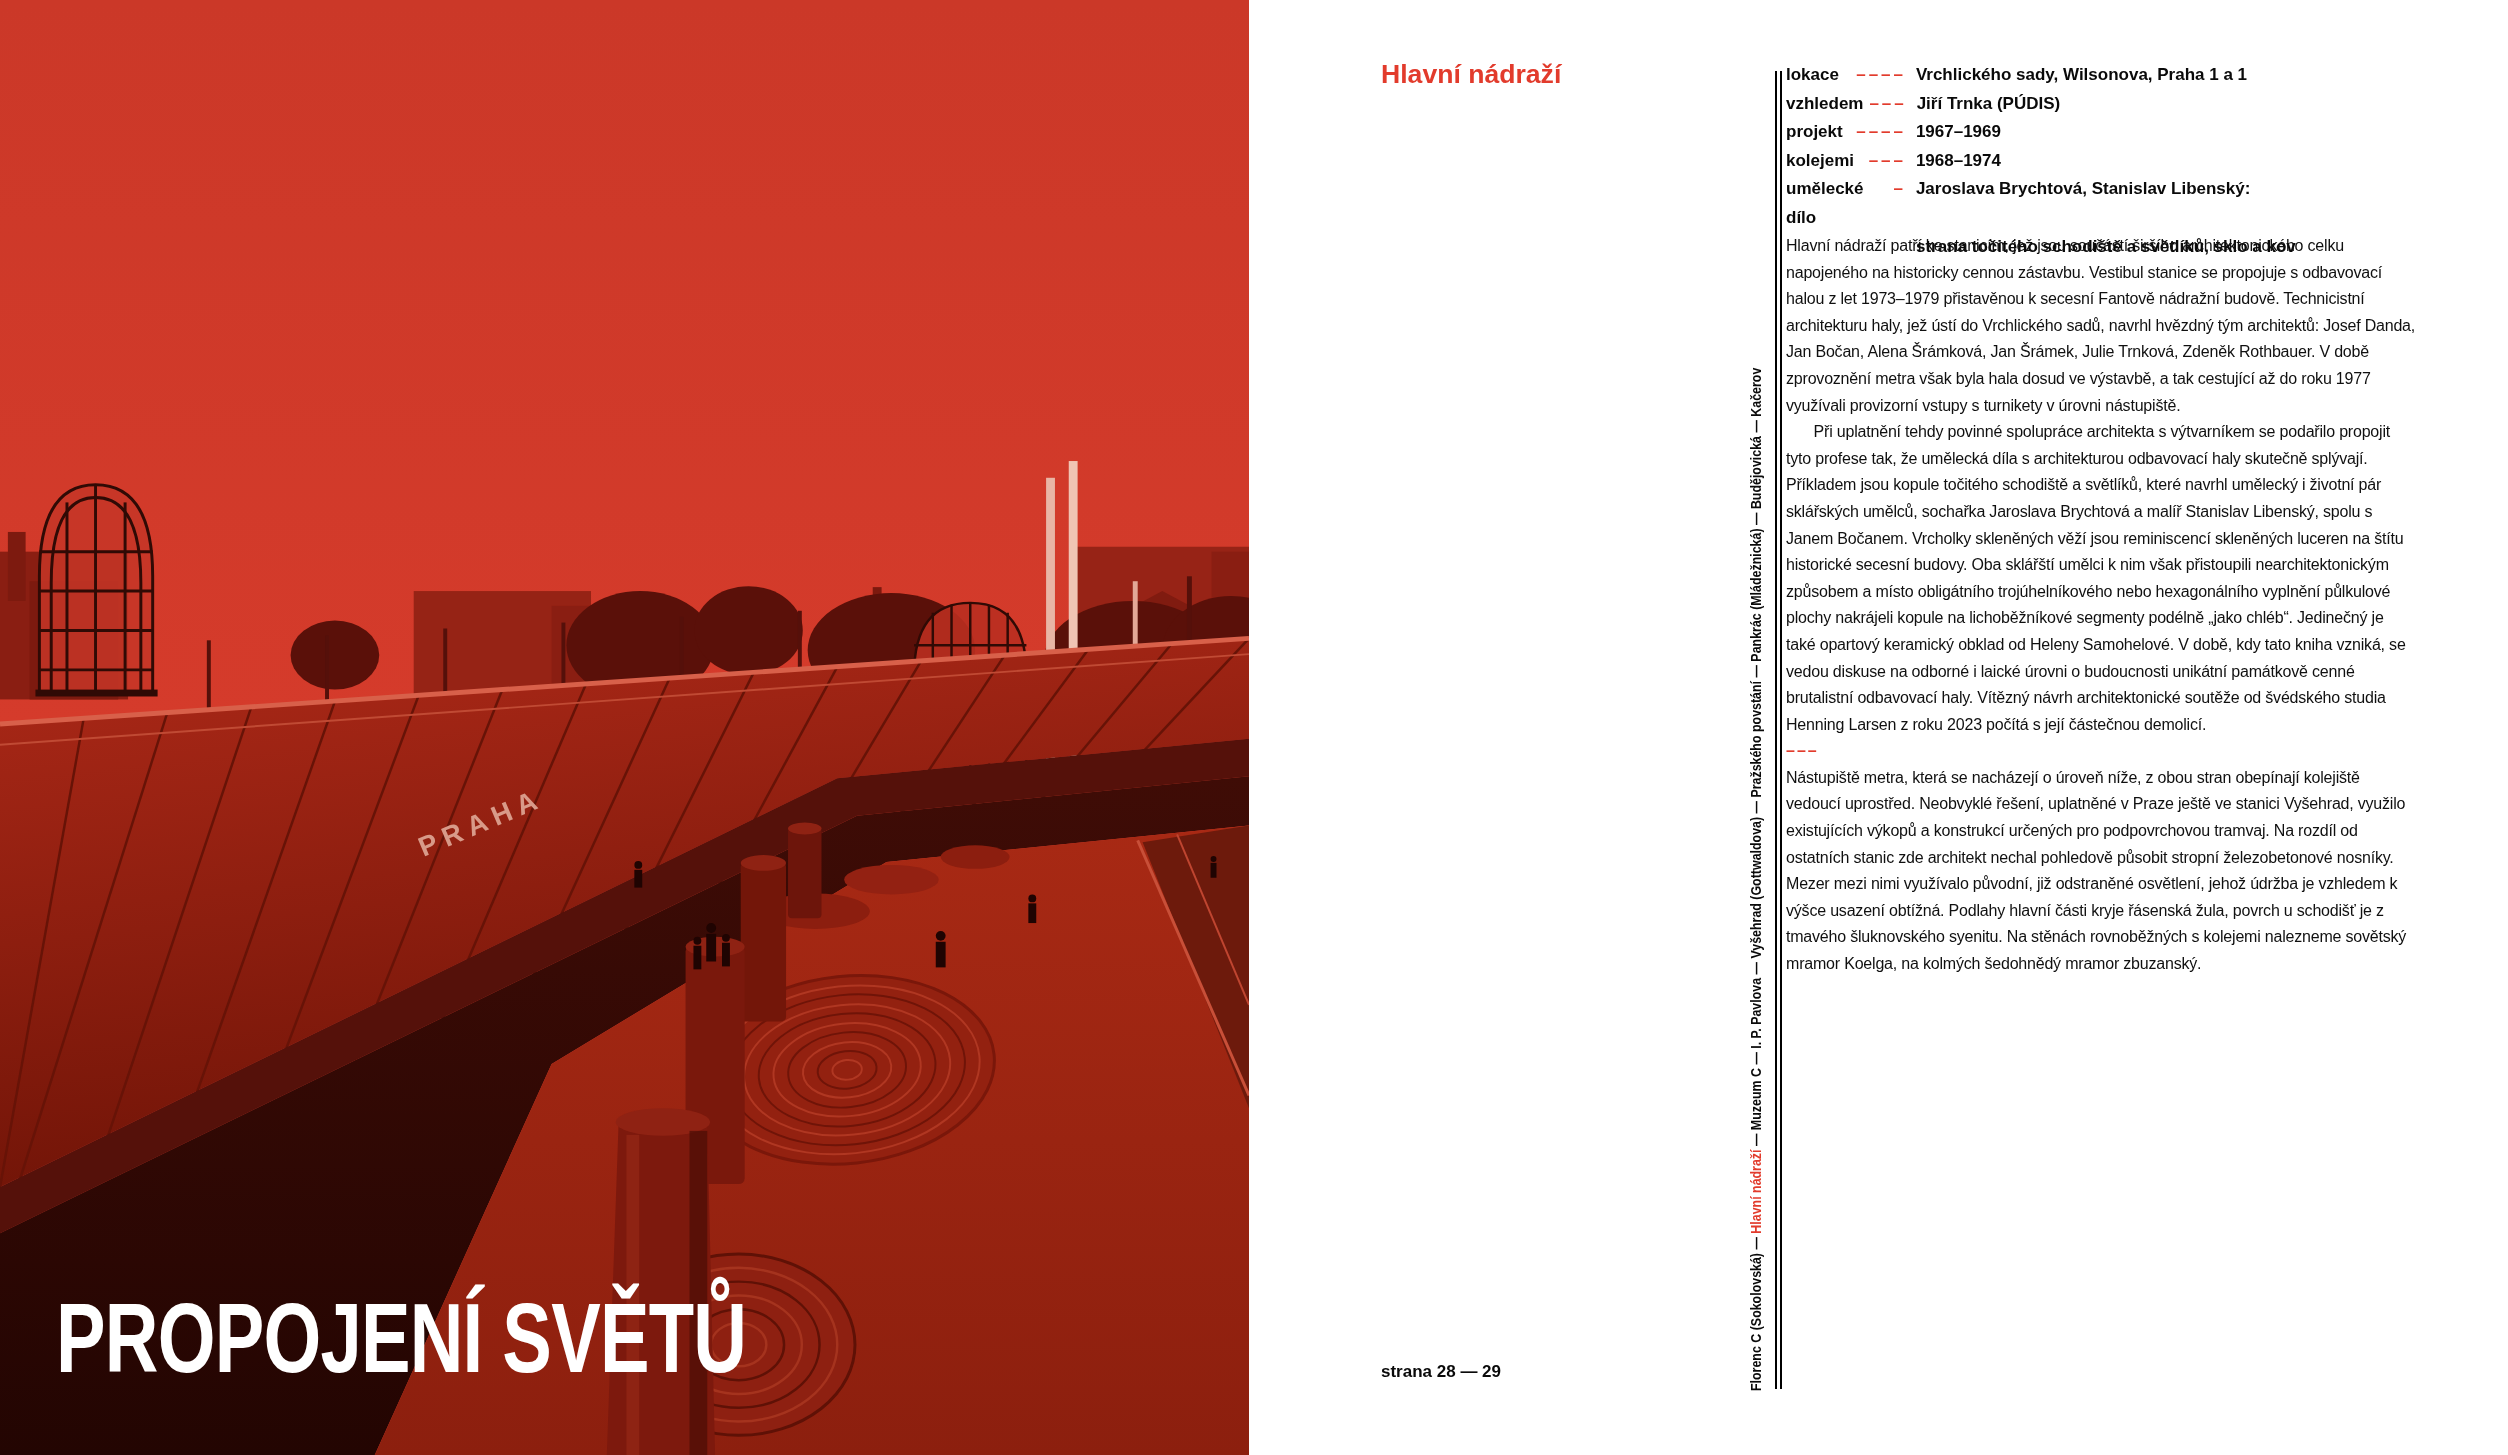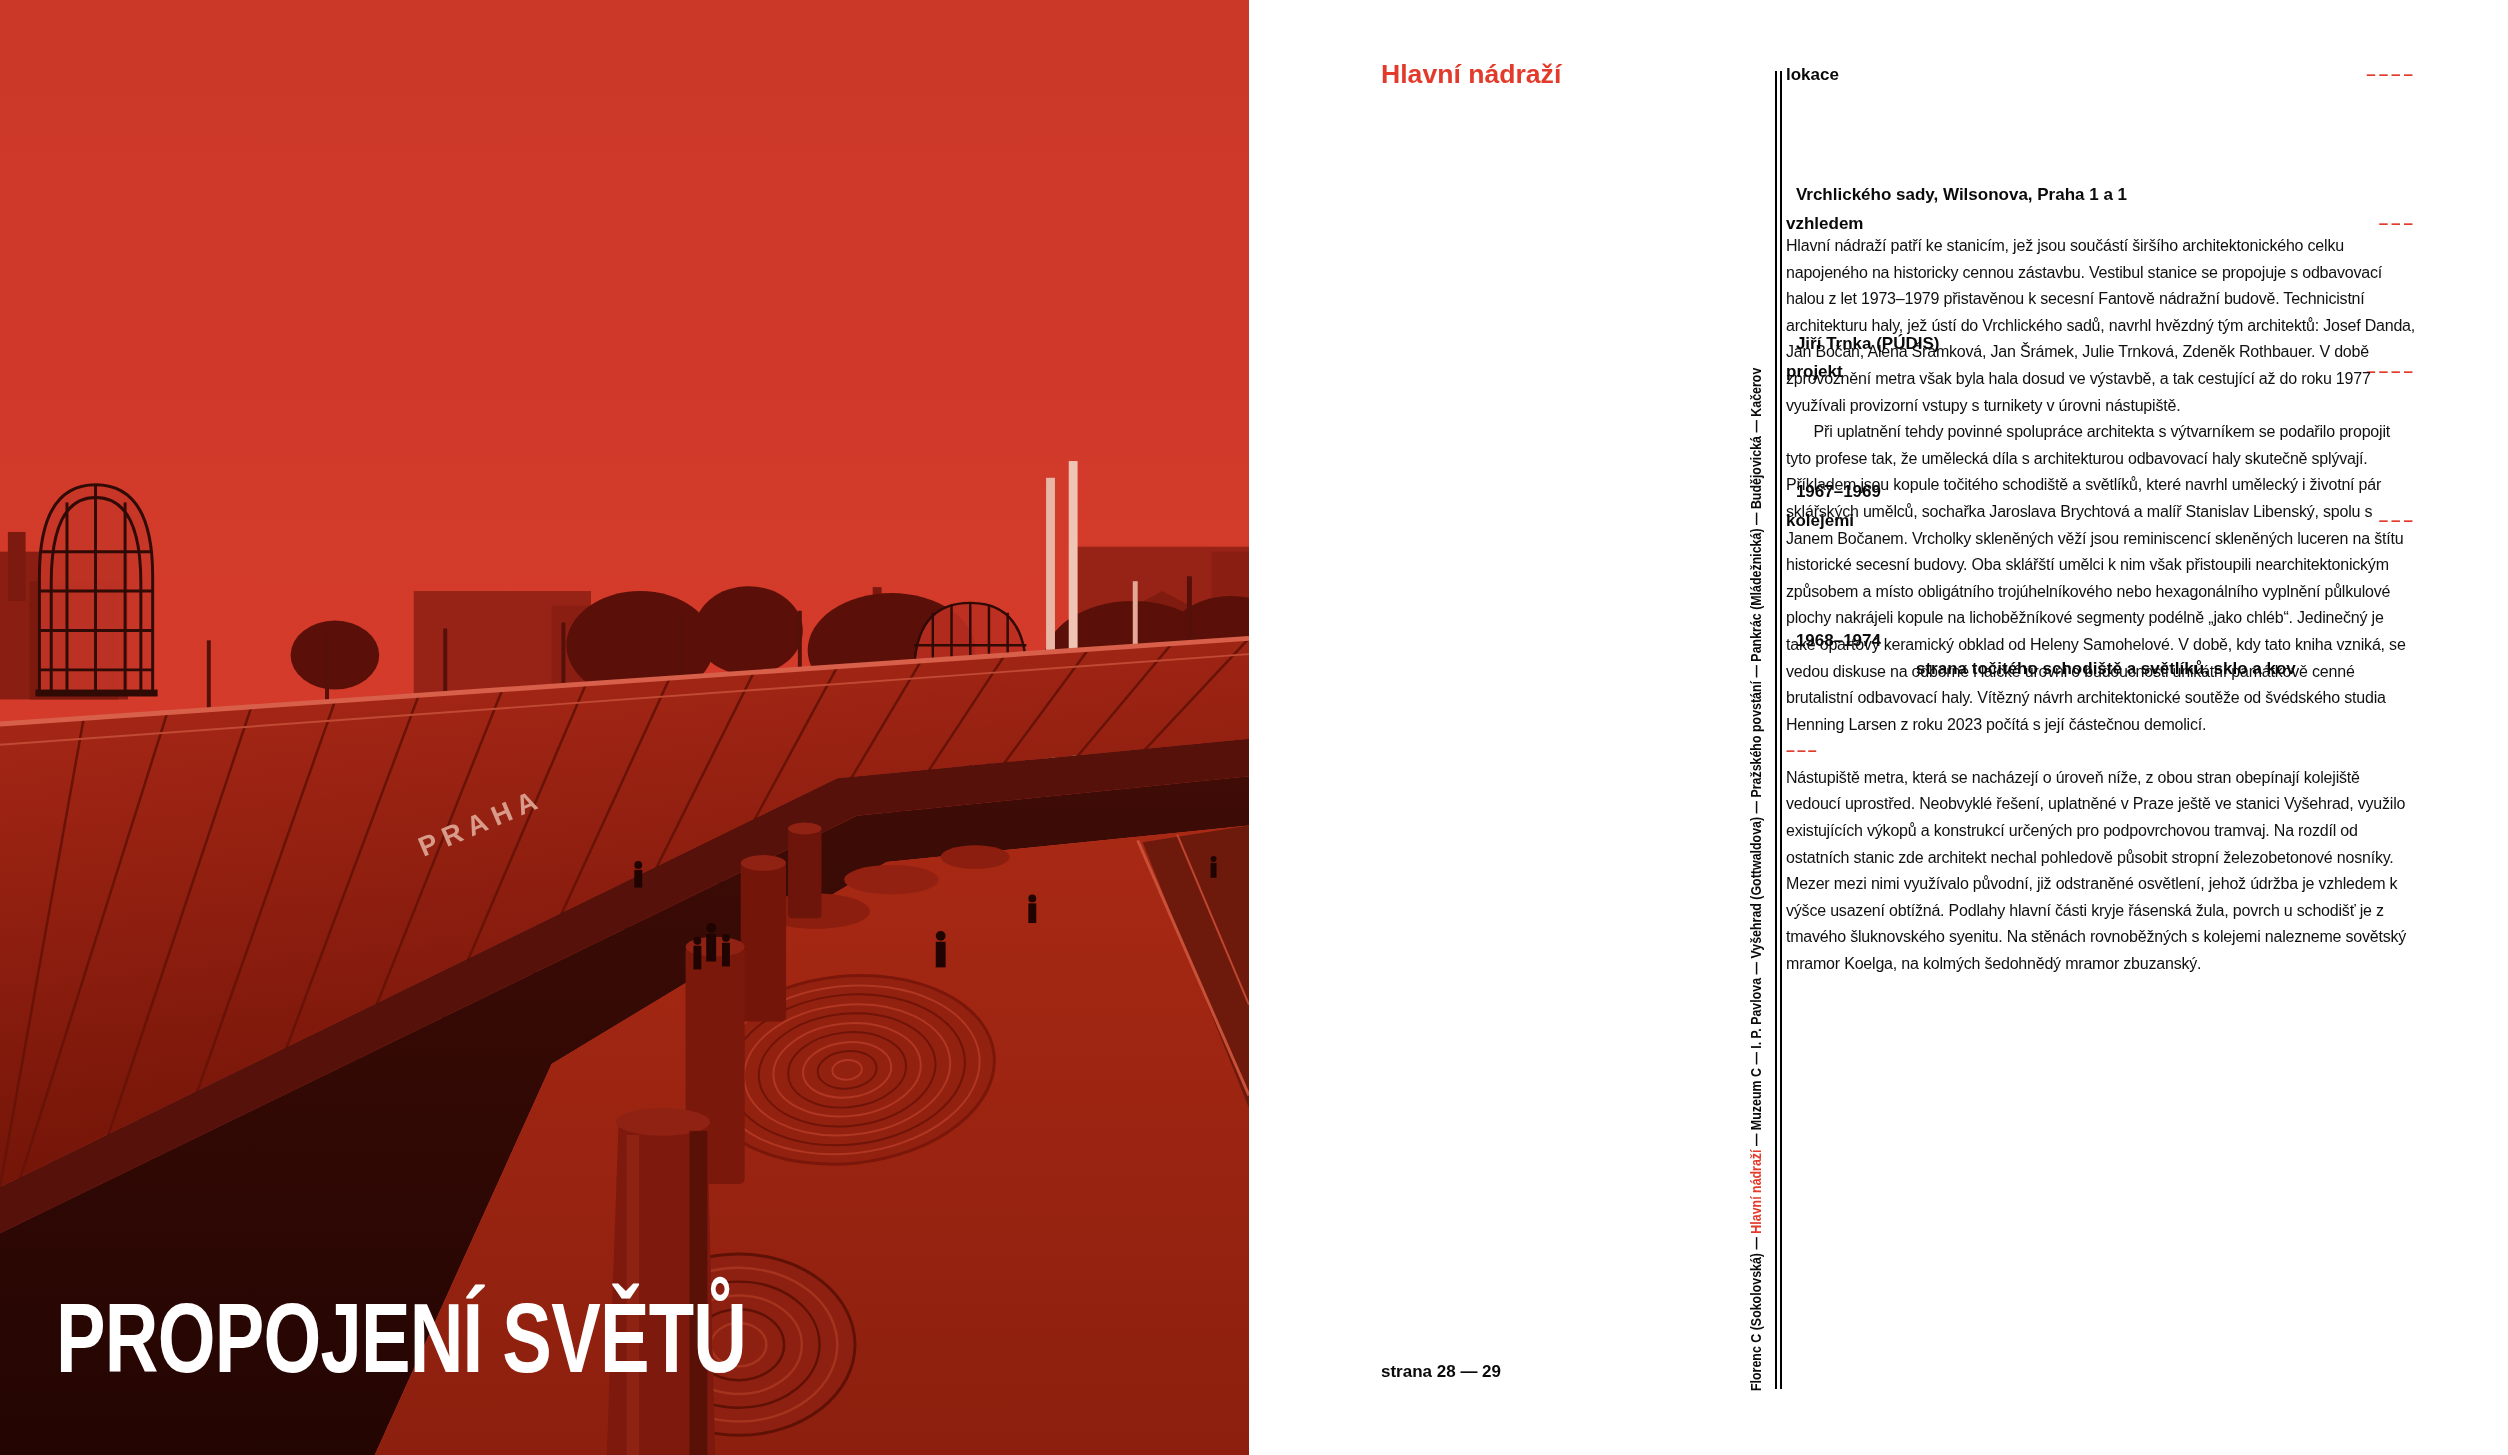--- a/index.html
+++ b/index.html
@@ -18,21 +18,21 @@
   }
   
   .page-title{
     position:absolute;left:1381px;top:59px;
     font-size:26.6px;font-weight:bold;color:#e23b2c;white-space:nowrap;
   }
   .meta{
     position:absolute;left:1786px;top:61px;width:630px;
     font-size:17px;font-weight:bold;color:#0a0a0a;line-height:28.6px;
   }
-  .meta-row{display:flex;flex-direction:column;}
+  .meta-row{display:flex;}
   .meta-left{flex:0 0 120px;display:flex;justify-content:space-between;}
   .meta-dashes{color:#e23b2c;letter-spacing:3px;margin-left:5.9px;}
   .meta-val{margin-left:9.9px;white-space:nowrap;}
   .meta-cont{margin-left:130px;}
   .bodycol{
     position:absolute;left:1786px;top:233px;width:630px;
     font-size:16px;line-height:26.6px;color:#101010;letter-spacing:-0.2px;
   }
   .bodycol p{margin:0;}
   .p-indent{text-indent:27.6px;}
@@ -289,20 +289,27 @@
         </span>
       <span class="meta-val">1967–1969</span>
     </div>
     <div class="meta-row">
       <span class="meta-left">
           <span>kolejemi</span>
           <span class="meta-dashes">–––</span>
         </span>
       <span class="meta-val">1968–1974</span>
     </div>
+    <div class="meta-row">
+      <span class="meta-left">
+          <span>umělecké dílo</span>
+          <span class="meta-dashes">–</span>
+        </span>
+      <span class="meta-val">Jaroslava Brychtová, Stanislav Libenský:</span>
+    </div>
     <div class="meta-cont">strana točitého schodiště a světlíků, sklo a kov</div>
   </div>
 
   <div class="bodycol">
     <p>Hlavní nádraží patří ke stanicím, jež jsou součástí širšího architektonického celku napojeného na historicky cennou zástavbu. Vestibul stanice se propojuje s odbavovací halou z let 1973–1979 přistavěnou k secesní Fantově nádražní budově. Technicistní architekturu haly, jež ústí do Vrchlického sadů, navrhl hvězdný tým architektů: Josef Danda, Jan Bočan, Alena Šrámková, Jan Šrámek, Julie Trnková, Zdeněk Rothbauer. V době zprovoznění metra však byla hala dosud ve výstavbě, a tak cestující až do roku 1977 využívali provizorní vstupy s turnikety v úrovni nástupiště.</p>
     <p class="p-indent">Při uplatnění tehdy povinné spolupráce architekta s výtvarníkem se podařilo propojit tyto profese tak, že umělecká díla s architekturou odbavovací haly skutečně splývají. Příkladem jsou kopule točitého schodiště a světlíků, které navrhl umělecký i životní pár sklářských umělců, sochařka Jaroslava Brychtová a malíř Stanislav Libenský, spolu s Janem Bočanem. Vrcholky skleněných věží jsou reminiscencí skleněných luceren na štítu historické secesní budovy. Oba sklářští umělci k nim však přistoupili nearchitektonickým způsobem a místo obligátního trojúhelníkového nebo hexagonálního vyplnění půlkulové plochy nakrájeli kopule na lichoběžníkové segmenty podélně „jako chléb“. Jedinečný je také opartový keramický obklad od Heleny Samohelové. V době, kdy tato kniha vzniká, se vedou diskuse na odborné i laické úrovni o budoucnosti unikátní památkově cenné brutalistní odbavovací haly. Vítězný návrh architektonické soutěže od švédského studia Henning Larsen z roku 2023 počítá s její částečnou demolicí.</p>
     <div class="sep">–––</div>
     <p>Nástupiště metra, která se nacházejí o úroveň níže, z obou stran obepínají kolejiště vedoucí uprostřed. Neobvyklé řešení, uplatněné v Praze ještě ve stanici Vyšehrad, využilo existujících výkopů a konstrukcí určených pro podpovrchovou tramvaj. Na rozdíl od ostatních stanic zde architekt nechal pohledově působit stropní železobetonové nosníky. Mezer mezi nimi využívalo původní, již odstraněné osvětlení, jehož údržba je vzhledem k výšce usazení obtížná. Podlahy hlavní části kryje řásenská žula, povrch u schodišť je z tmavého šluknovského syenitu. Na stěnách rovnoběžných s kolejemi nalezneme sovětský mramor Koelga, na kolmých šedohnědý mramor zbuzanský.</p>
   </div>
 

